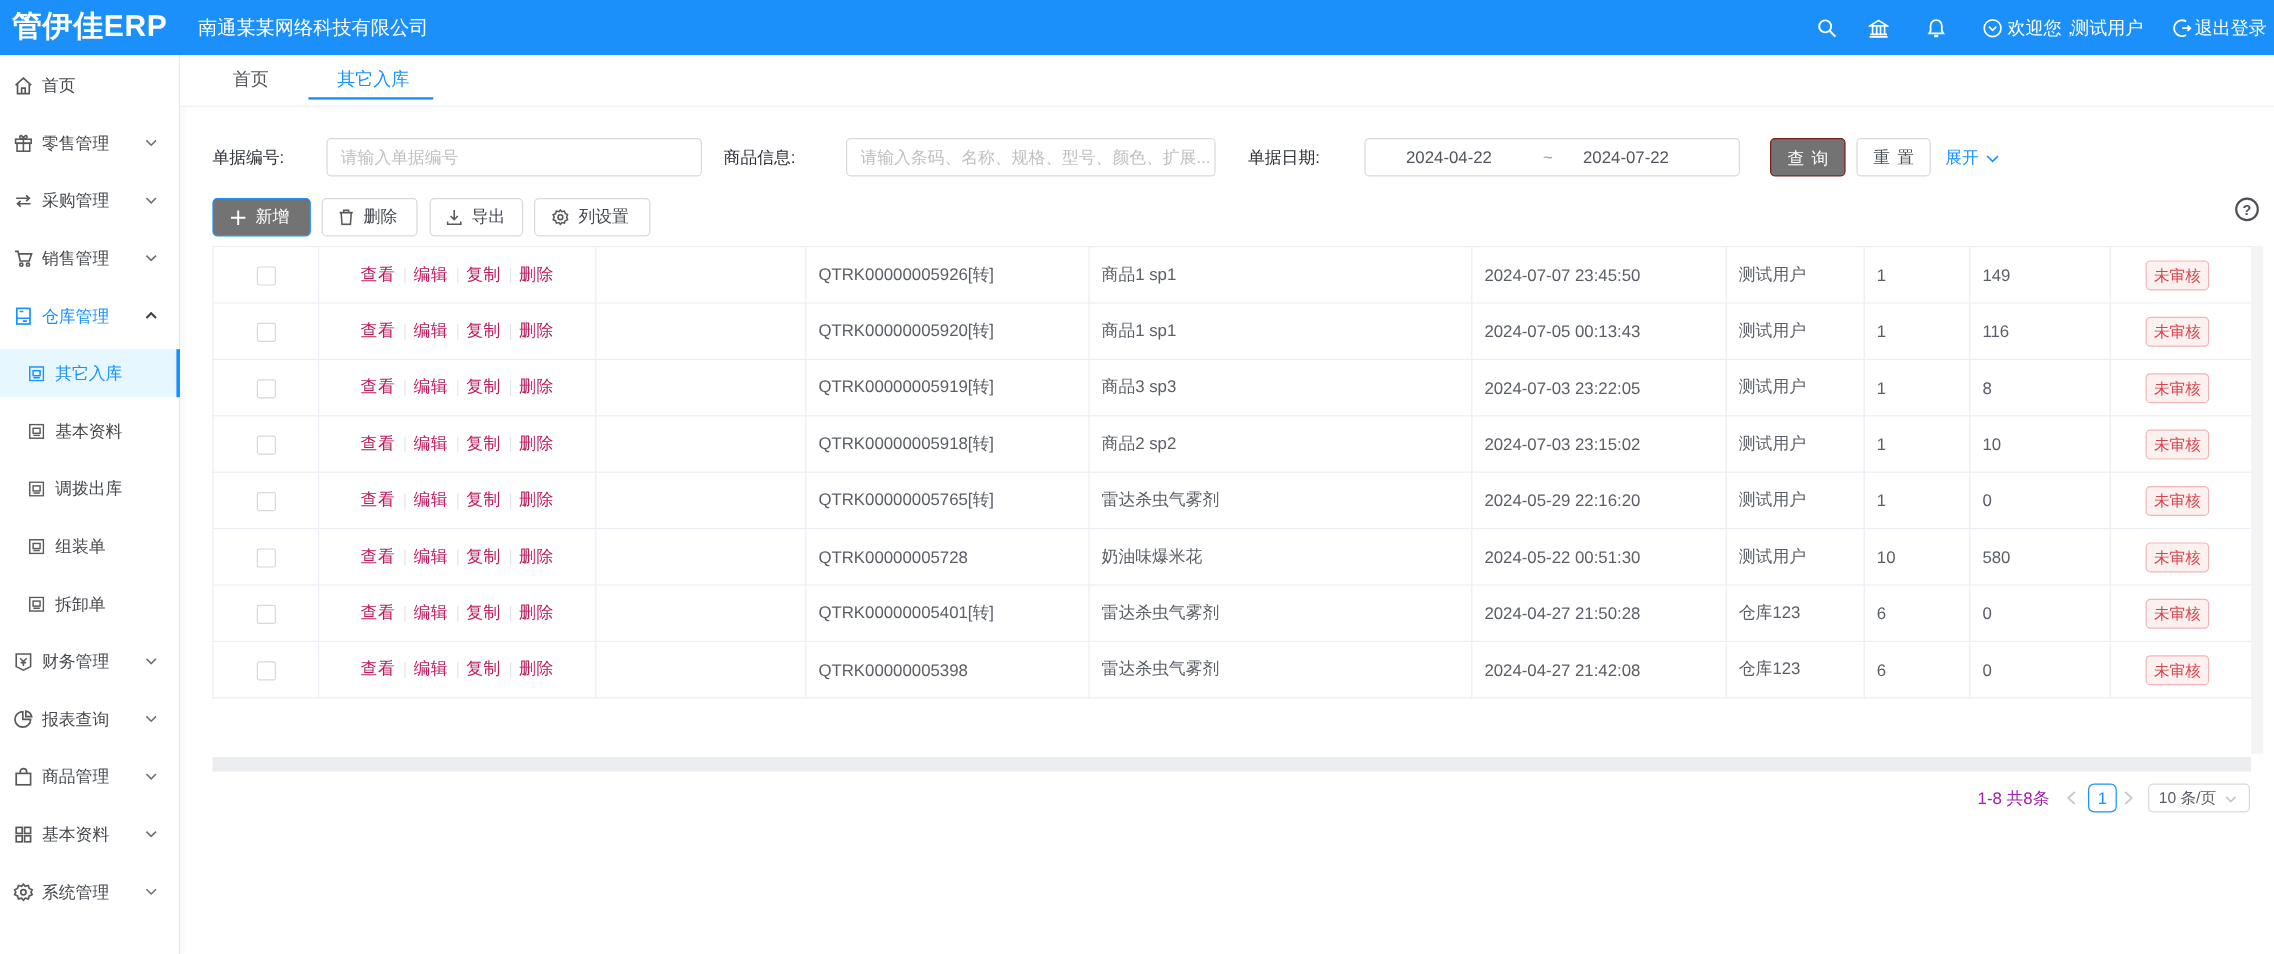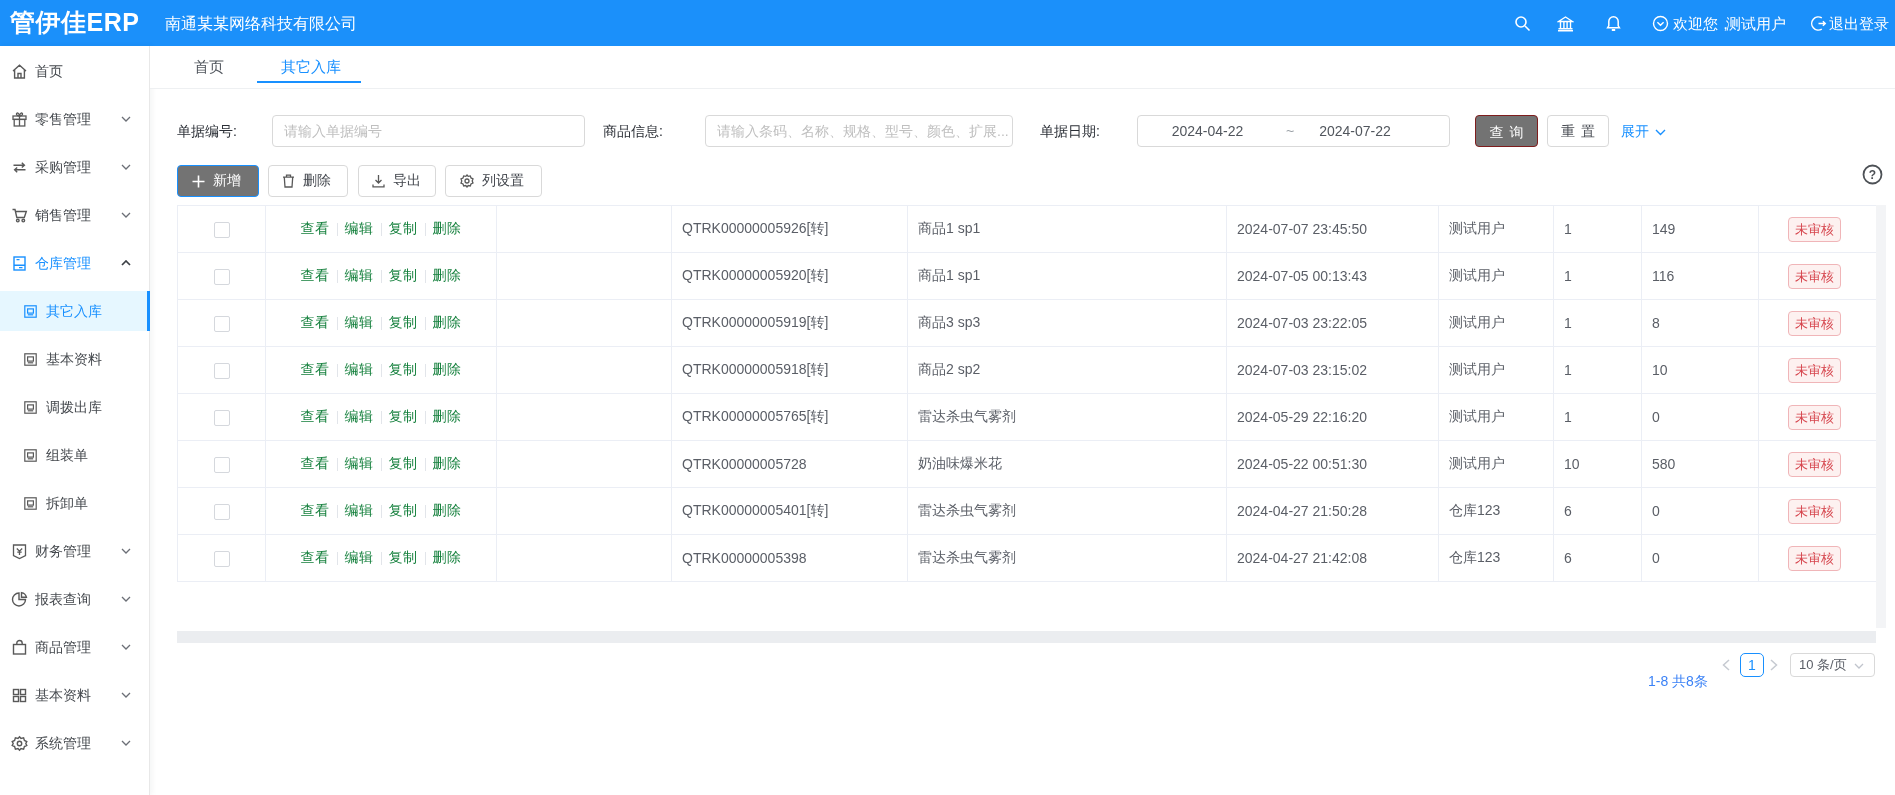--- a/index.html
+++ b/index.html
@@ -54,29 +54,29 @@
 .tbtn svg { margin-right:8px; }
 
 
 #tbl { position:absolute; left:177px; top:205px; width:1699px; border-collapse:collapse; table-layout:fixed;
   font-size:14px; color:#5a5e66; }
 #tbl th, #tbl td { border:1px solid #ebeef5; height:47px; padding:0 0 0 10px; text-align:left;
   overflow:hidden; white-space:nowrap; font-weight:400; }
 #tbl th { background:#fafafa; color:#2f3338; height:47px; font-weight:600; }
 #tbl .cc { text-align:center; padding:0; }
 .cb { display:inline-block; width:16px; height:16px; border:1px solid #d5d8dd; border-radius:2px; background:#fff; vertical-align:middle; }
-.oplinks { display:flex; align-items:center; justify-content:center; color:#15803d; }
+.oplinks { display:flex; align-items:center; justify-content:center; color:#be185d; }
 .oplinks .dv { width:1px; height:13px; background:#e2e5ea; margin:0 7px; }
 .oplinks span { letter-spacing:0.5px; }
 .badge { display:inline-block; height:25px; line-height:23px; padding:0 6px;
   border:1px solid #f0b5b8; border-radius:4px; background:#fdf1f0; color:#d6454d; font-size:13px; text-align:center; position:relative; left:-3px; }
 #scrollstrip { position:absolute; left:177px; top:631px; width:1699px; height:12px; background:#ebedf0; }
 
 
-.pg { position:absolute; top:653px; height:24px; line-height:24px; font-size:14px; color:#3b82f6;margin-top:16px; }
+.pg { position:absolute; top:653px; height:24px; line-height:24px; font-size:14px; color:#a21caf; }
 #pgbox { position:absolute; left:1740px; top:653px; width:24px; height:24px; line-height:22px; text-align:center;
   border:1px solid #1890ff; border-radius:5px; color:#1890ff; font-size:14px; }
 #pgsel { position:absolute; left:1790px; top:653px; width:85px; height:24px; border:1px solid #d9d9d9;
   border-radius:4px; line-height:22px; font-size:13px; color:#5a5e66; padding-left:8px; }
 </style>
 </head>
 <body>
 
 <div id="hd">
   <div id="logo">管伊佳ERP</div>

